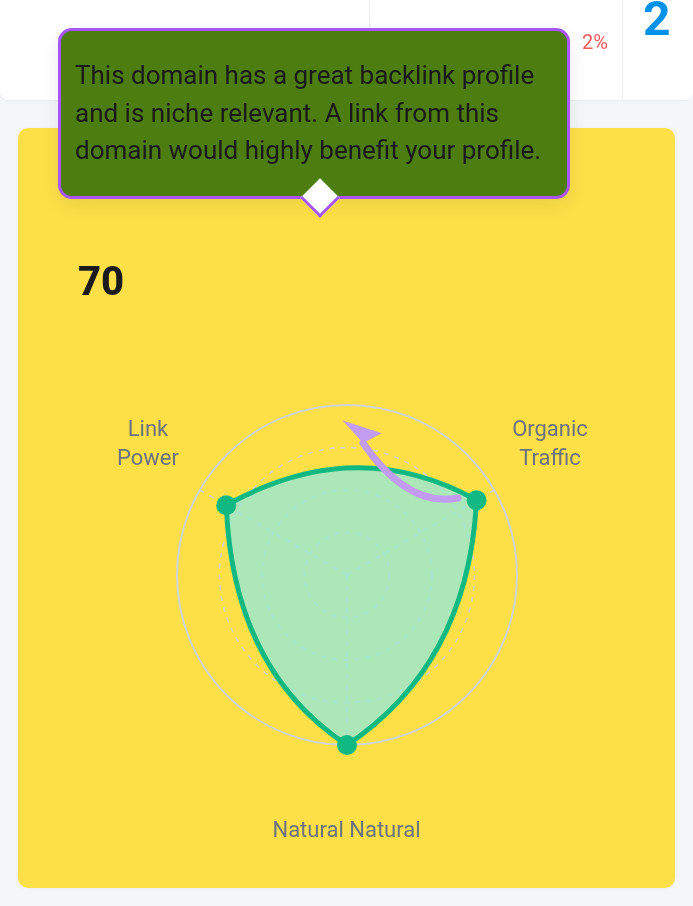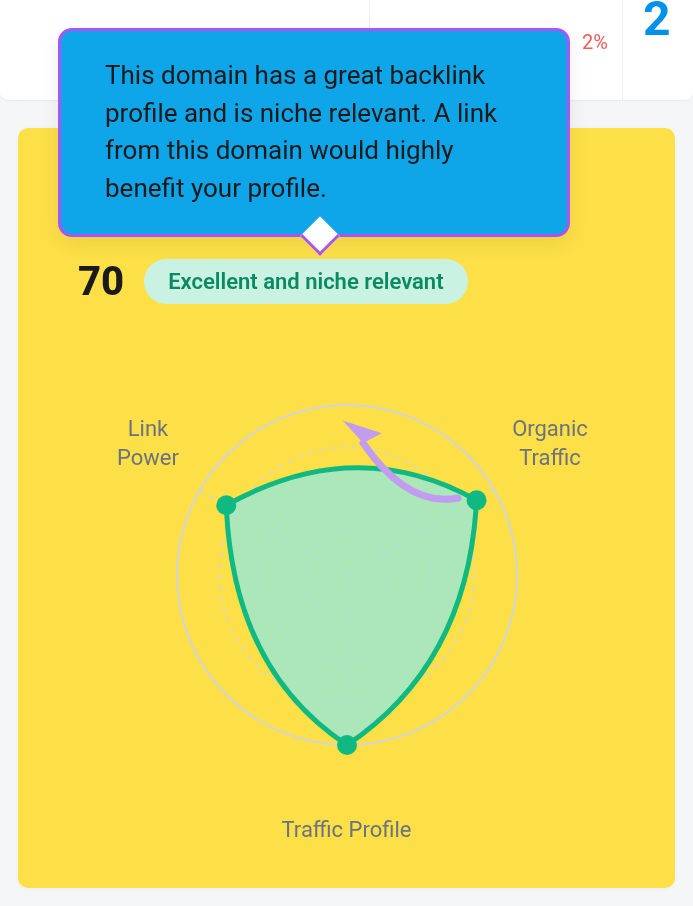--- a/index.html
+++ b/index.html
@@ -85,24 +85,24 @@
       font-weight: 600;
       padding: 10px 24px;
       border-radius: 999px;
       position: relative;
     }
     .tooltip {
       position: absolute;
       top: 28px;
       left: 58px;
       width: 512px;
-      background: #0ea5e9;
+      background: #4d7c0f;
       border: 3px solid #a855f7;
       border-radius: 14px;
-      padding: 26px 44px;
+      padding: 26px 14px;
       z-index: 10;
       box-shadow: 0 6px 20px rgba(0,0,0,0.08);
     }
     .tooltip-text {
       font-size: 26px;
       line-height: 1.45;
       color: #1a1a1a;
       font-weight: 400;
     }
     .tooltip-tail {
@@ -172,21 +172,20 @@
 </div>
 
 <div class="tooltip">
   <div class="tooltip-text">This domain has a great backlink profile and is niche relevant. A link from this domain would highly benefit your profile.</div>
   <div class="tooltip-tail"></div>
 </div>
 
 <div class="main-card">
   <div class="card-header-row">
     <div class="score-number">70</div>
-    <div class="badge">Excellent and niche relevant</div>
   </div>
 
   <div class="annotation-arrow">
     <svg width="140" height="100" viewBox="0 0 140 100">
       <path d="M 130 80 Q 80 90 35 25" stroke="#c19cf0" stroke-width="7" fill="none" stroke-linecap="round"></path>
       <polygon points="35,25 18,0 55,18" fill="#c19cf0" transform="rotate(-8 35 25)"></polygon>
     </svg>
   </div>
 
   <div class="chart-container">
@@ -199,15 +198,15 @@
         <line x1="210" y1="190" x2="357.2243186433546" y2="105.00000000000001" stroke="#d1d5db" stroke-width="1.5" stroke-dasharray="5 6"></line>
         <line x1="210" y1="190" x2="210" y2="360" stroke="#d1d5db" stroke-width="1.5" stroke-dasharray="5 6"></line>
         <path d="M 89.27605871244924 120.30000000000001 Q 218.6879405401869 47.88043039522316 339.55740040615206 115.20000000000002 Q 331.18731675646177 279.04958357490574 210 360 Q 95.79607648252332 284.8830315398602 89.27605871244924 120.30000000000001 Z" fill="#9de8cf" fill-opacity="0.85" stroke="#10b981" stroke-width="5"></path>
         <circle cx="89.27605871244924" cy="120.30000000000001" r="10" fill="#10b981"></circle>
         <circle cx="339.55740040615206" cy="115.20000000000002" r="10" fill="#10b981"></circle>
         <circle cx="210" cy="360" r="10" fill="#10b981"></circle>
       </svg>
 
     <div class="axis-label label-organic-traffic">Organic<br>Traffic</div>
     <div class="axis-label label-link-power">Link<br>Power</div>
-    <div class="axis-label label-natural-profile">Traffic Profile</div>
+    <div class="axis-label label-natural-profile">Natural Natural</div>
   </div>
 </div>
 
 </body></html>

